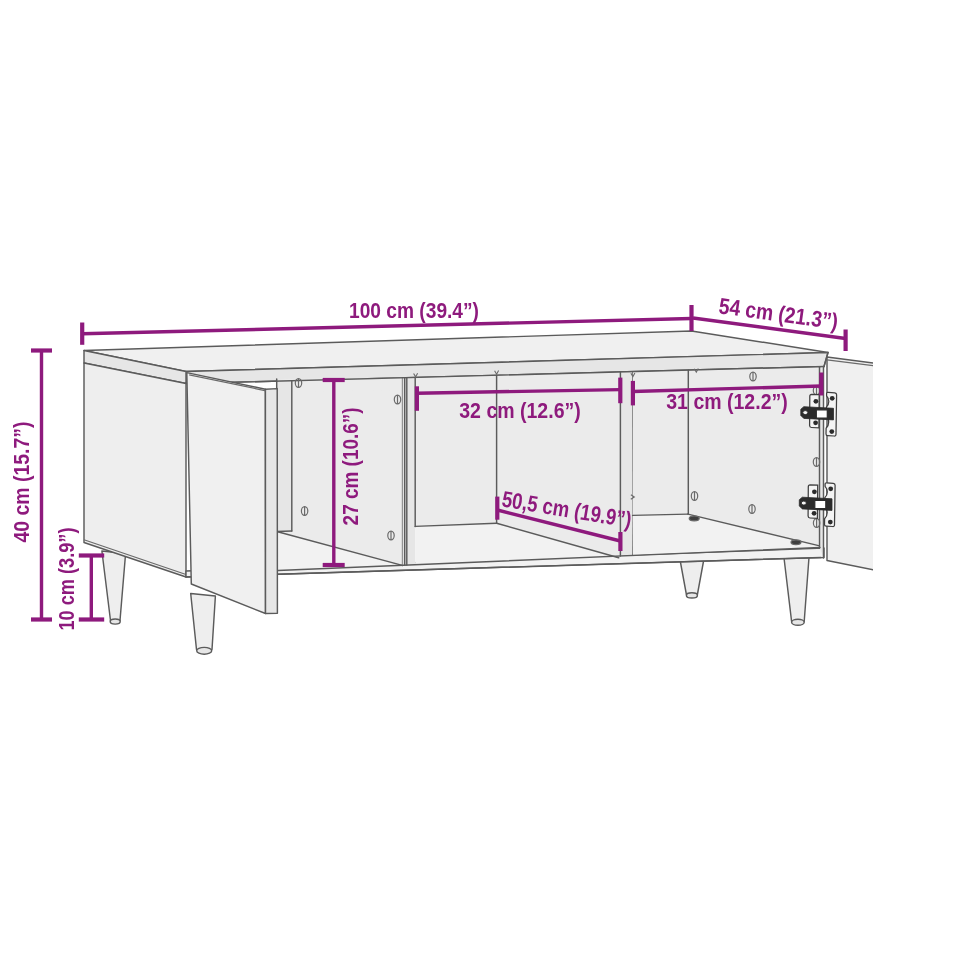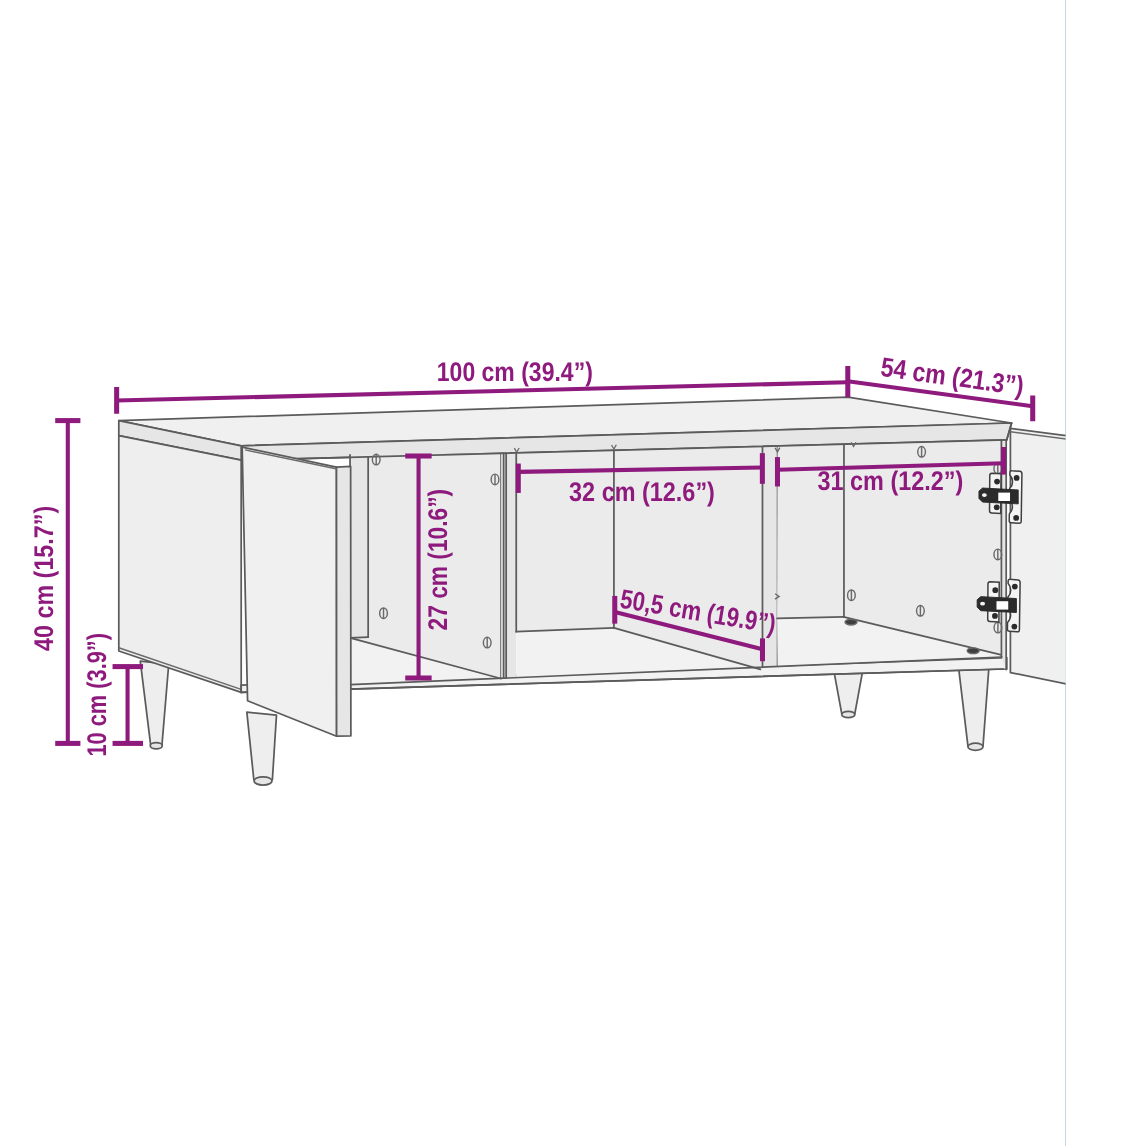--- a/index.html
+++ b/index.html
@@ -1,16 +1,16 @@
 <!DOCTYPE html>
 <html><head>
 <meta charset="utf-8">
 <style>
   html,body{margin:0;padding:0;background:#ffffff;}
-  .wrap{width:873px;height:955px;position:relative;background:#0369a1;overflow:hidden;margin-left:15px;}
+  .wrap{width:873px;height:955px;position:relative;background:#a3a3a3;overflow:hidden;}
   svg{display:block;}
   text{font-family:"Liberation Sans", sans-serif;font-weight:bold;fill:#8e1a7d;}
 </style>
 </head>
 <body>
 <div class="wrap">
 <svg width="955" height="955" viewBox="0 0 955 955">
 <defs>
 <style>
   .ln{stroke:#5b5b5b;stroke-width:1.45;fill:none;stroke-linecap:round;stroke-linejoin:round;}

